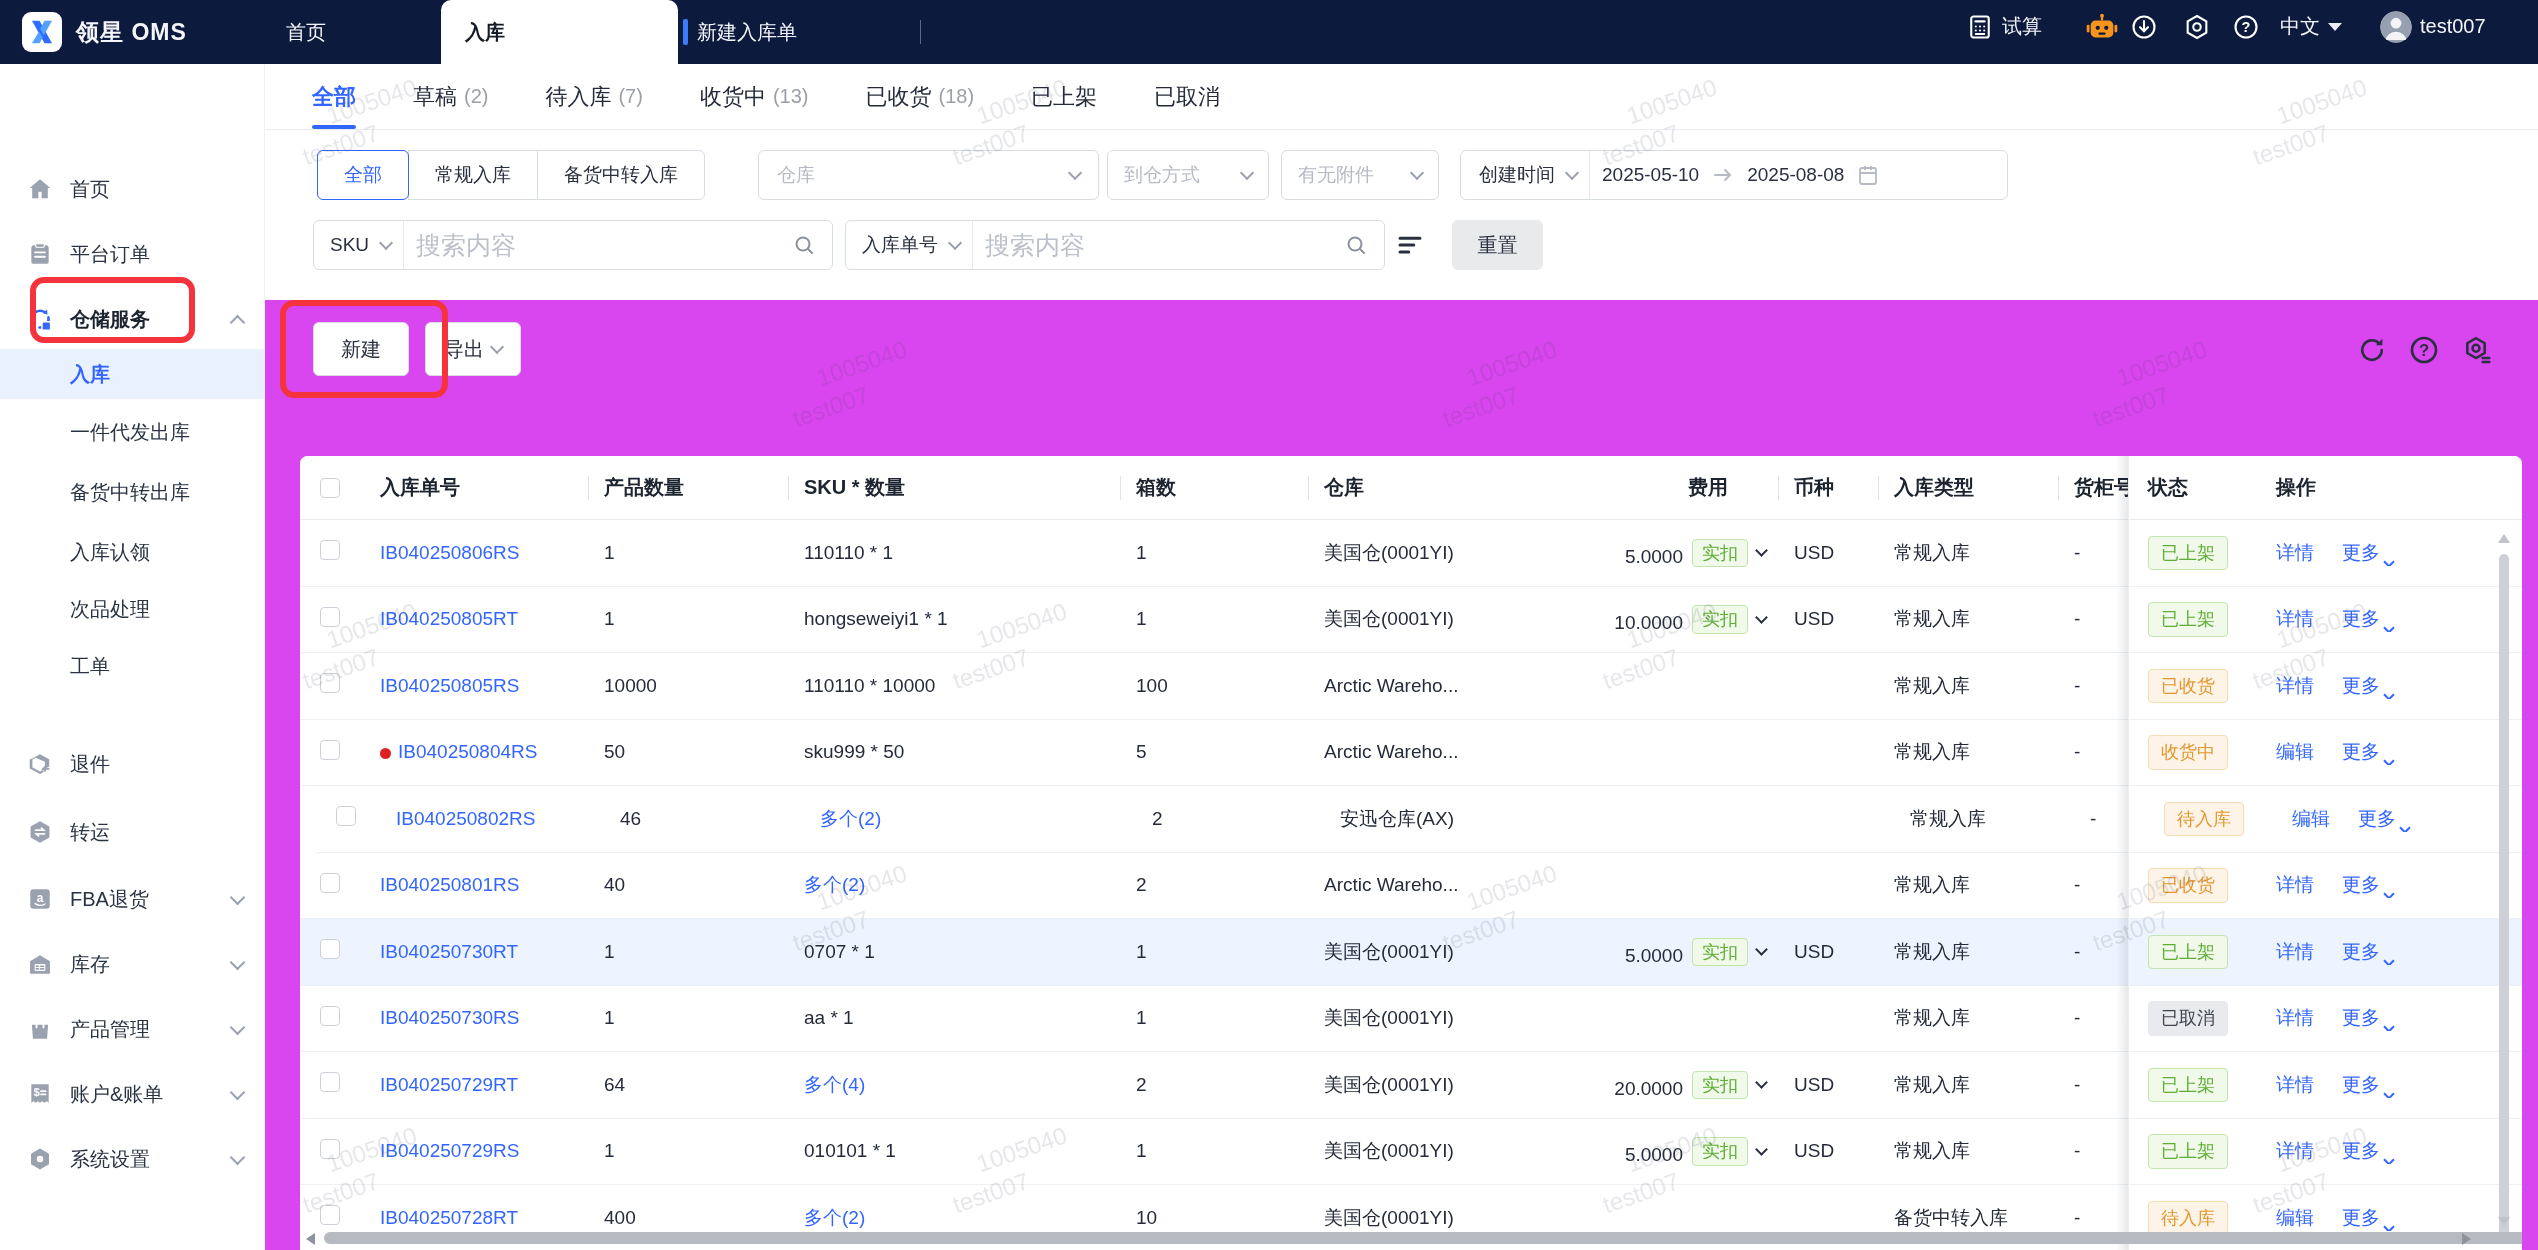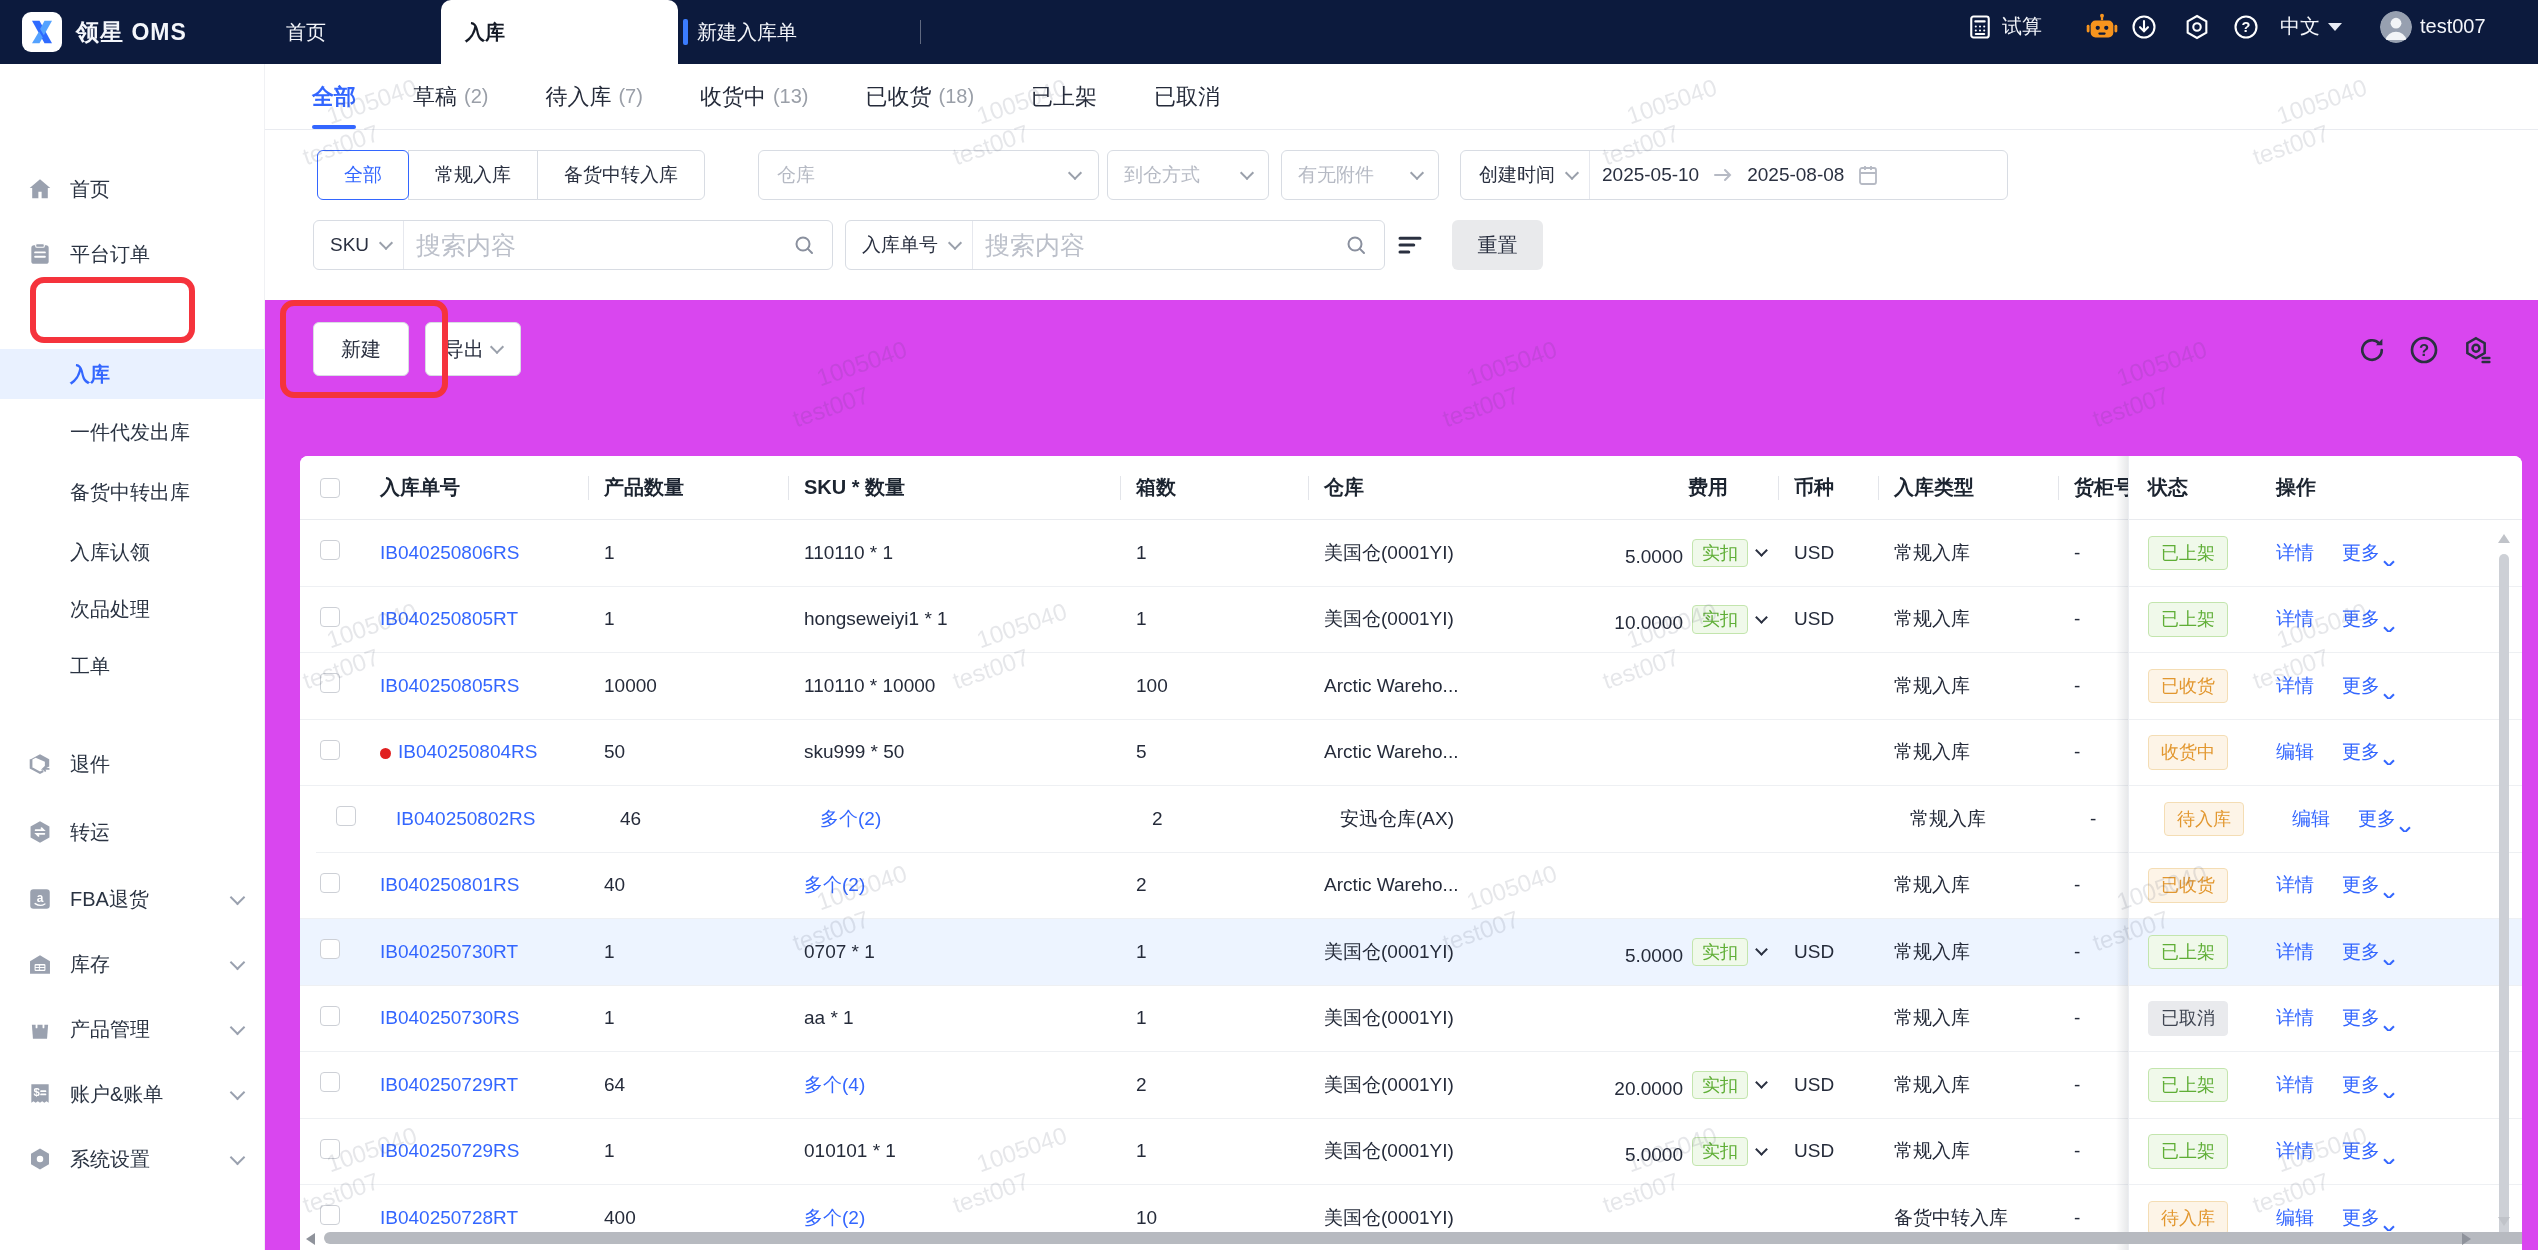--- a/index.html
+++ b/index.html
@@ -211,20 +211,32 @@
       <div class="side-item" style="top: 165px;">
         <span class="side-icon">
           <svg viewBox="0 0 24 24">
             <rect x="4" y="4" width="16" height="17" rx="2.4" fill="#9aa1af"></rect>
             <rect x="8" y="2.4" width="8" height="3.4" rx="1.2" fill="#9aa1af" stroke="#fff" stroke-width="1"></rect>
             <path d="M7.5 10.5h9M7.5 14.5h9" stroke="#fff" stroke-width="1.8" stroke-linecap="round"></path>
           </svg>
         </span>
         <span class="side-label">平台订单</span>
       </div>
+      <div class="side-item side-bold" style="top: 230px;">
+        <span class="side-icon">
+          <svg viewBox="0 0 24 24" fill="none">
+            <path d="M4.2 13.5a8 8 0 0 1 12.3-7.7" stroke="#3366ff" stroke-width="2.4" stroke-linecap="round"></path>
+            <polygon points="18.5,3.2 18.9,8 14.4,6.4" fill="#3366ff"></polygon>
+            <path d="M19.8 10.5a8 8 0 0 1-8.3 9.4" stroke="#3366ff" stroke-width="2.4" stroke-linecap="round"></path>
+            <rect x="13.8" y="14.5" width="8" height="8" rx="1.6" fill="#3366ff" stroke="#fff" stroke-width="1.4"></rect>
+          </svg>
+        </span>
+        <span class="side-label">仓储服务</span>
+        <span class="side-chev up"></span>
+      </div>
       <div class="side-item side-sub side-active" style="top: 285px;">
         <span class="side-label">入库</span>
       </div>
       <div class="side-item side-sub" style="top: 343px;">
         <span class="side-label">一件代发出库</span>
       </div>
       <div class="side-item side-sub" style="top: 403px;">
         <span class="side-label">备货中转出库</span>
       </div>
       <div class="side-item side-sub" style="top: 463px;">

